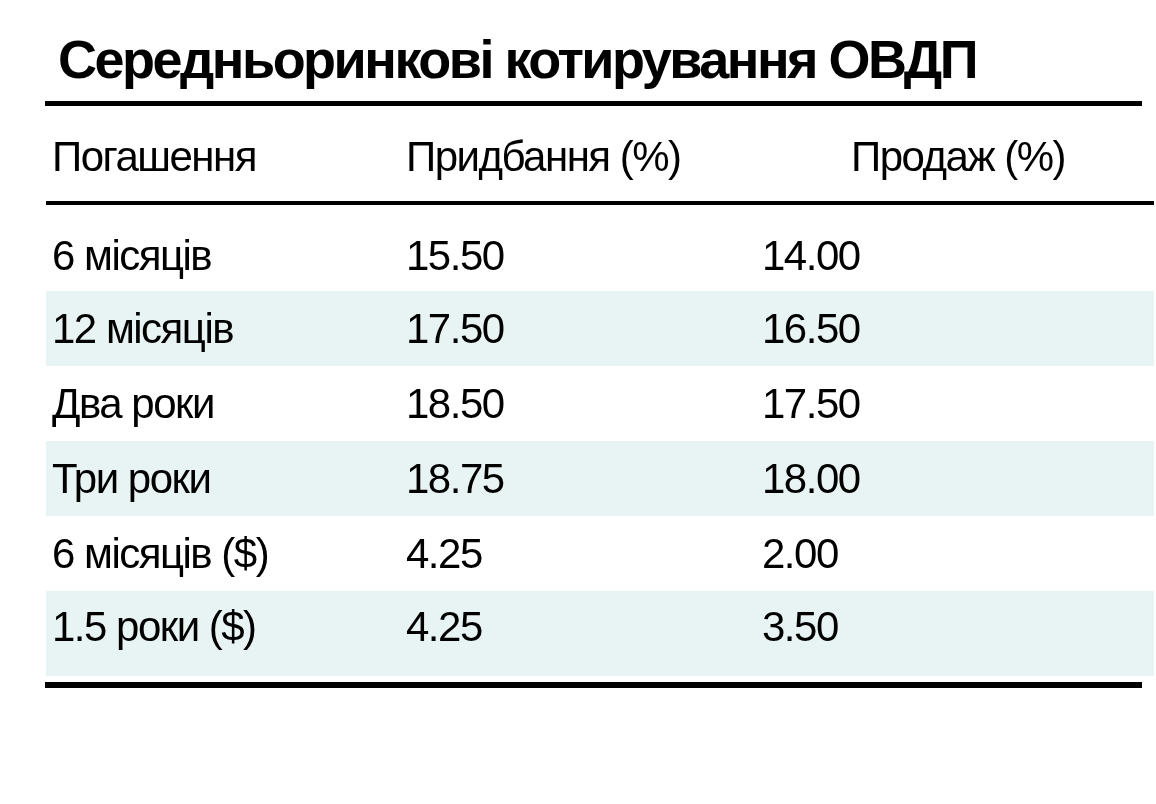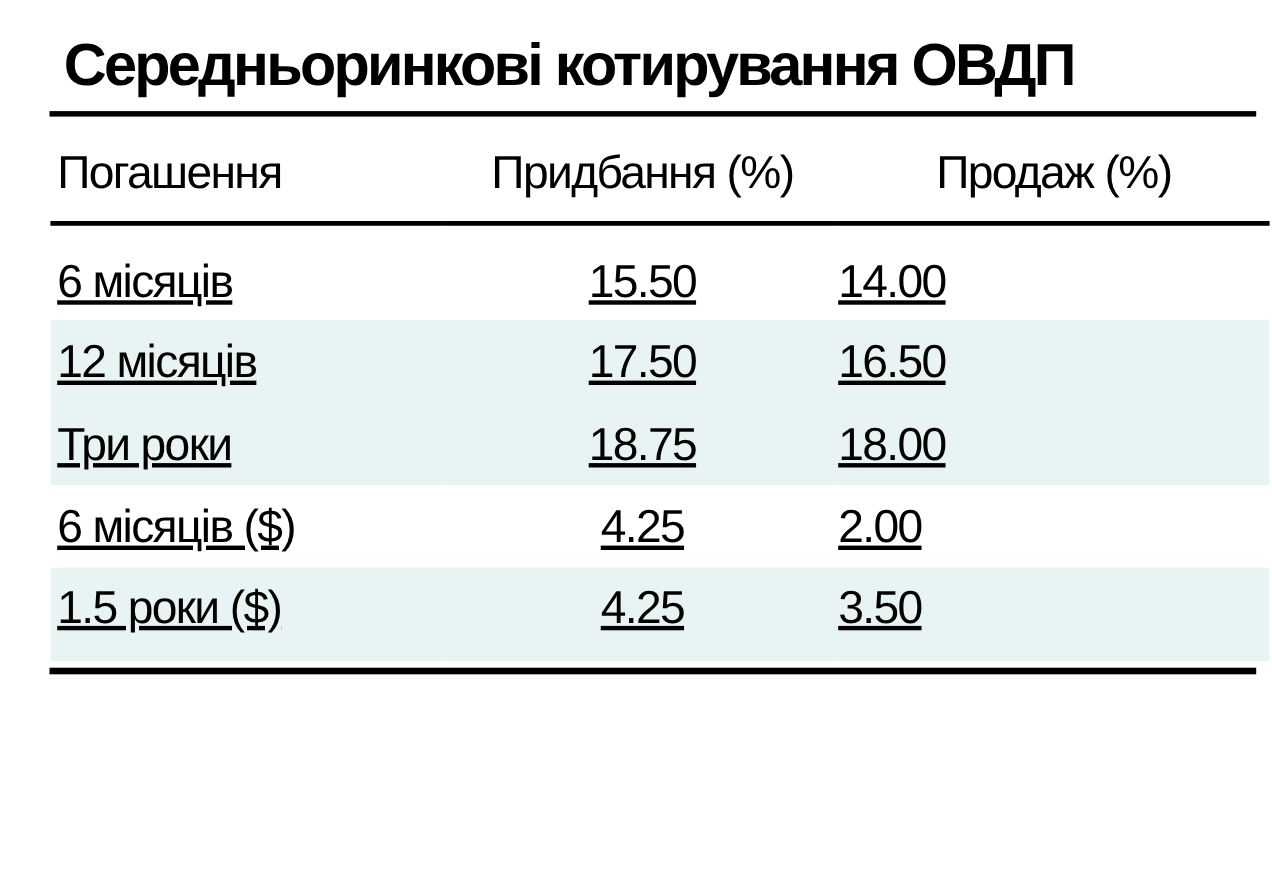--- a/index.html
+++ b/index.html
@@ -33,31 +33,31 @@
     border-collapse: collapse;
     table-layout: fixed;
   }
   table.quotes th, table.quotes td {
     font-size: 42px;
     letter-spacing: -1.5px;
     vertical-align: middle;
     white-space: nowrap;
   }
   th.c1, td.c1 { text-align: left; padding-left: 6px; }
-  th.c2, td.c2 { text-align: center; }
+  th.c2, td.c2 { text-align: left; }
   th.c3, td.c3 { }
   col.c1 { width: 360px; }
   col.c3 { width: 392px; }
   thead th {
     height: 91px;
     font-weight: normal;
     letter-spacing: -2px;
     border-bottom: 4px solid #000000;
   }
-  tbody td { height: 75px; text-decoration: underline; }
+  tbody td { height: 75px; }
   tbody tr.row-first td { height: 88px; padding-top: 16px; }
   tbody tr.row-last td { height: 85px; padding-bottom: 14px; }
   tbody tr.striped { background: #e8f4f3; }
   .source {
     padding-left: 6px;
     margin-top: 14px;
     font-size: 42px;
     letter-spacing: -1.5px;
   }
 </style>
@@ -89,20 +89,25 @@
       <tr class="row-first">
         <td class="c1">6 місяців</td>
         <td class="c2">15.50</td>
         <td class="c3">14.00</td>
       </tr>
       <tr class="striped">
         <td class="c1">12 місяців</td>
         <td class="c2">17.50</td>
         <td class="c3">16.50</td>
       </tr>
+      <tr>
+        <td class="c1">Два роки</td>
+        <td class="c2">18.50</td>
+        <td class="c3">17.50</td>
+      </tr>
       <tr class="striped">
         <td class="c1">Три роки</td>
         <td class="c2">18.75</td>
         <td class="c3">18.00</td>
       </tr>
       <tr>
         <td class="c1">6 місяців ($)</td>
         <td class="c2">4.25</td>
         <td class="c3">2.00</td>
       </tr>

